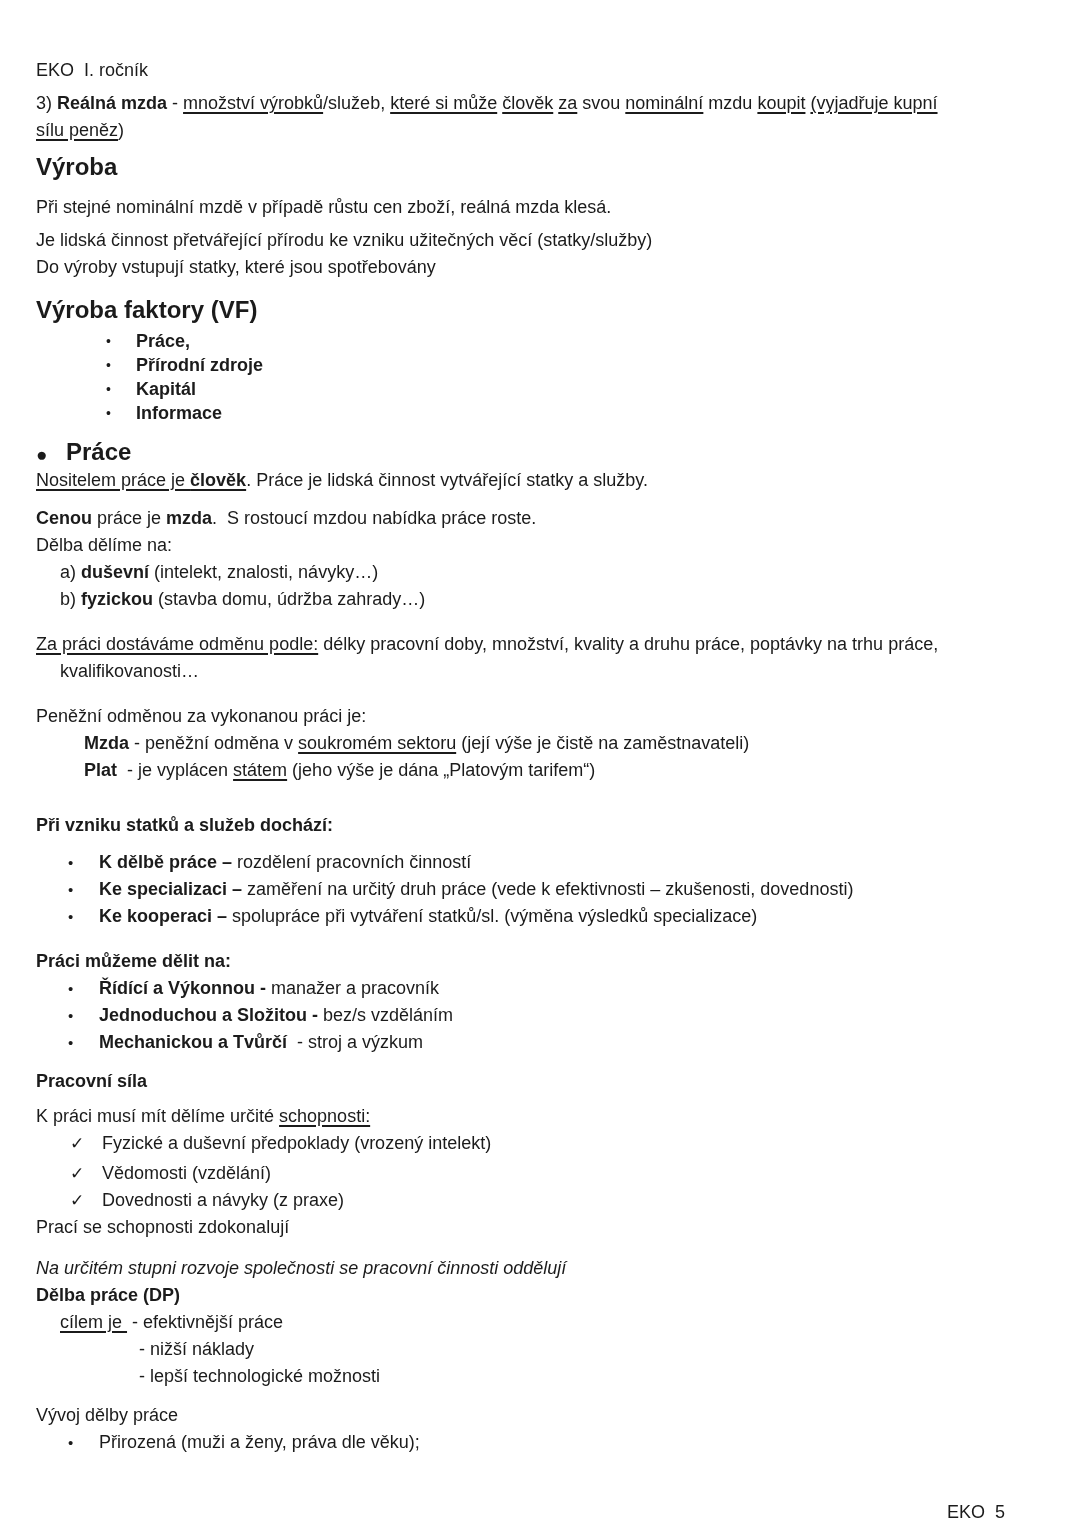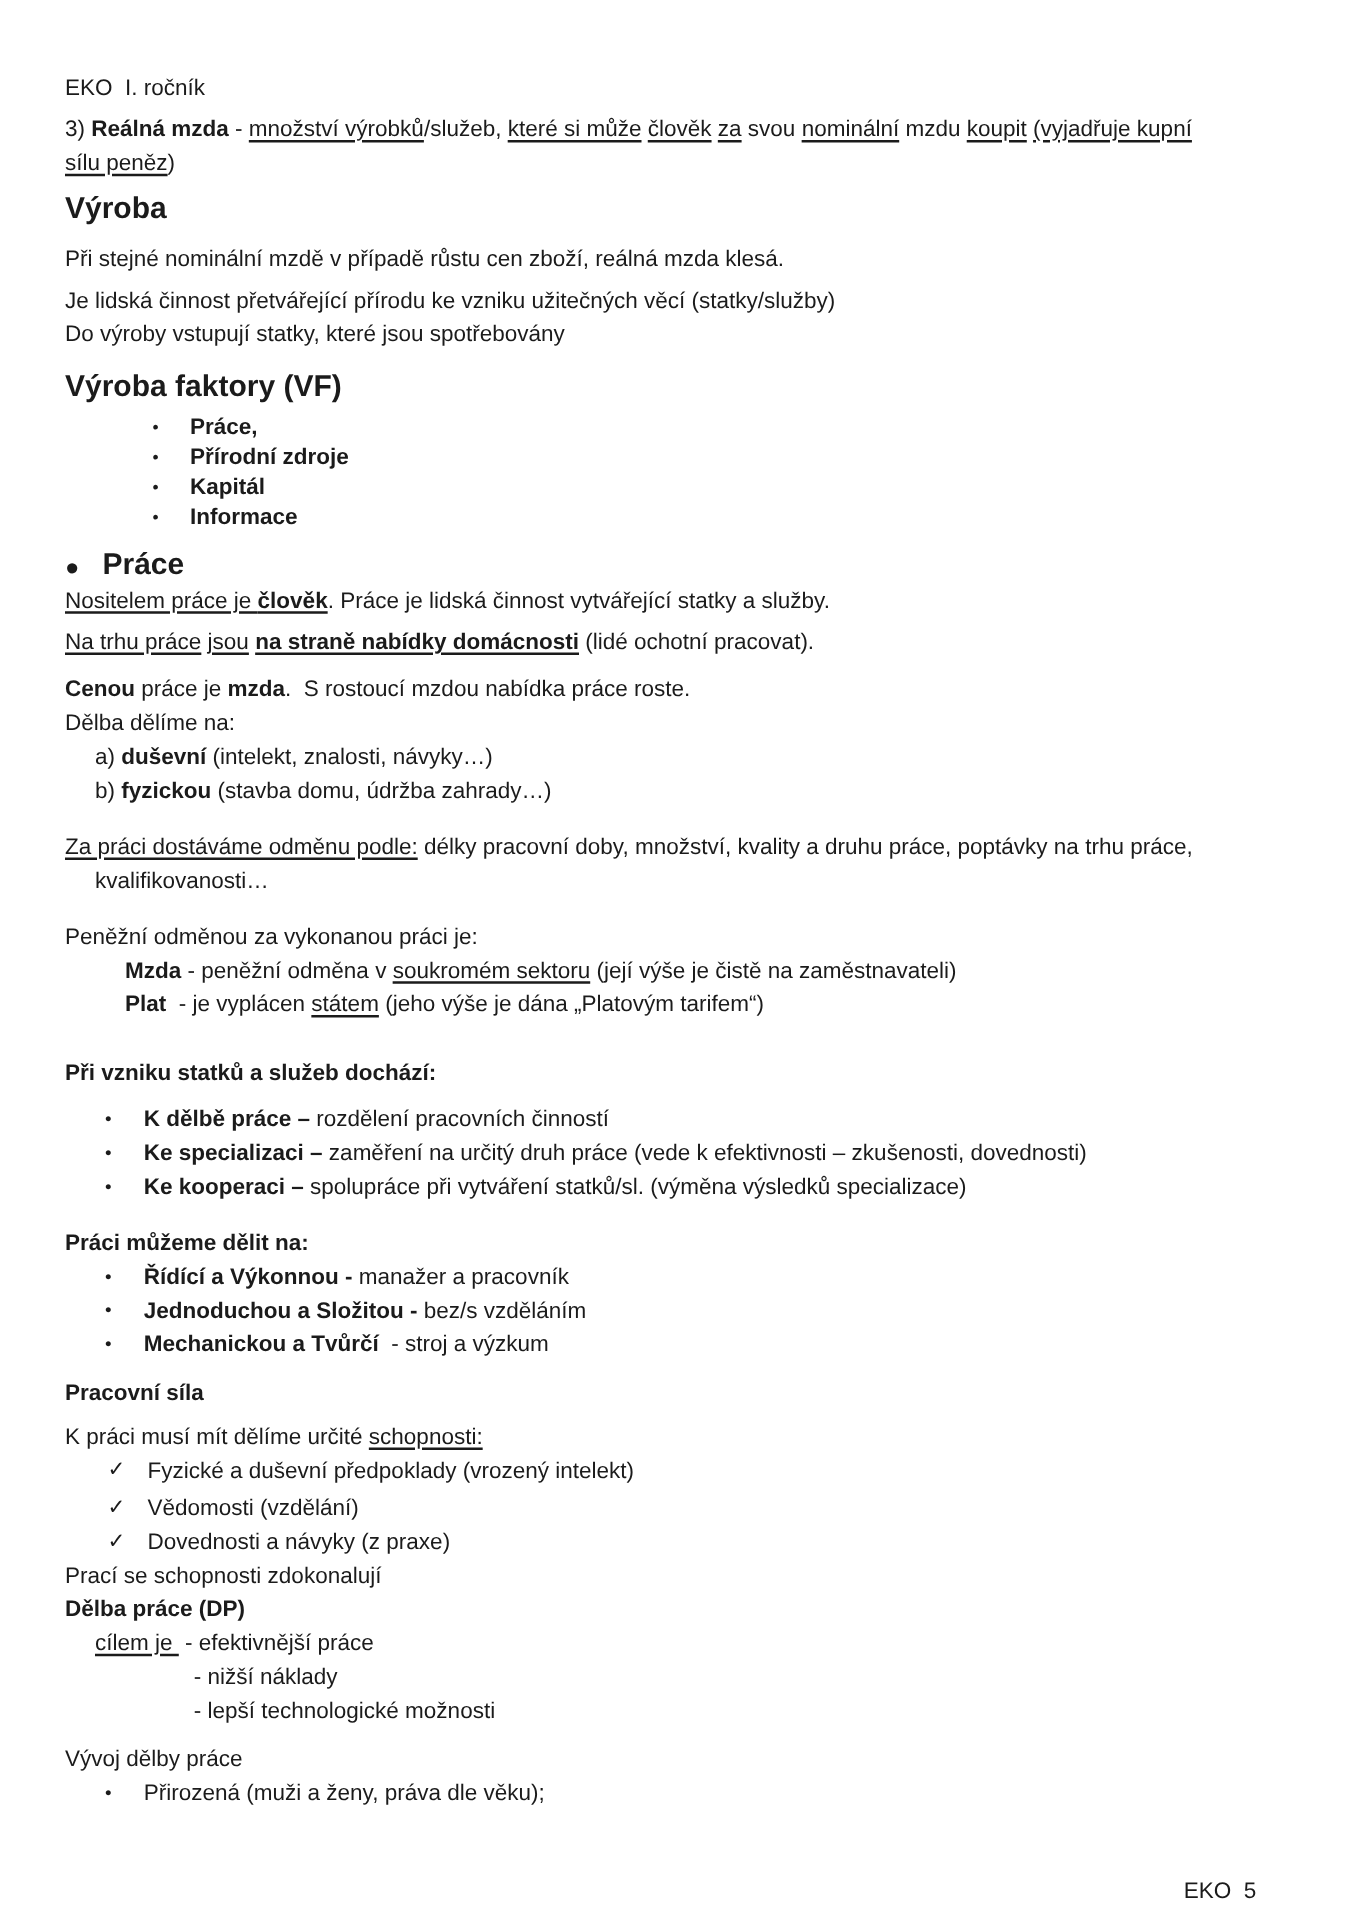--- a/index.html
+++ b/index.html
@@ -13,21 +13,21 @@
   .page {
     position: relative;
     width: 1080px;
     height: 1526px;
     background: #ffffff;
     font-family: "Liberation Sans", "DejaVu Sans", sans-serif;
     color: #1b1b1b;
   }
   .content {
     position: absolute;
-    left: 52px;
+    left: 36px;
     top: 57px;
     width: 960px;
   }
   .line {
     position: relative;
     white-space: pre;
     margin: 0;
   }
   .body { font-size: 18px; line-height: 27px; }
   .h1   { font-size: 24px; line-height: 30px; font-weight: bold; }
@@ -66,21 +66,20 @@
       <div class="line body" style="margin-top: 12px;"><span>Při stejné nominální mzdě v případě růstu cen zboží, reálná mzda klesá.</span></div>
       <div class="line body" style="margin-top: 6px;"><span>Je lidská činnost přetvářející přírodu ke vzniku užitečných věcí (statky/služby)</span></div>
       <div class="line body"><span>Do výroby vstupují statky, které jsou spotřebovány</span></div>
       <div class="line h1" style="margin-top: 14px;"><span>Výroba faktory (VF)</span></div>
       <div class="line body vf" style="margin-top: 4px;"><span class="marker">•</span><span class="b">Práce,</span></div>
       <div class="line body vf"><span class="marker">•</span><span class="b">Přírodní zdroje</span></div>
       <div class="line body vf"><span class="marker">•</span><span class="b">Kapitál</span></div>
       <div class="line body vf"><span class="marker">•</span><span class="b">Informace</span></div>
       <div class="line h2" style="margin-top: 12px;"><span class="marker">●</span><span class="b">Práce</span></div>
       <div class="line body"><span class="u">Nositelem práce je </span><span class="b u">člověk</span><span>. Práce je lidská činnost vytvářející statky a služby.</span></div>
-      <div class="line body" style="margin-top: 6px;"><span class="u">Na trhu práce</span><span> </span><span class="u">jsou</span><span> </span><span class="b u">na straně nabídky domácnosti</span><span> (lidé ochotní pracovat).</span></div>
       <div class="line body" style="margin-top: 11px;"><span class="b">Cenou</span><span> práce je </span><span class="b">mzda</span><span>.  S rostoucí mzdou nabídka práce roste.</span></div>
       <div class="line body"><span>Dělba dělíme na:</span></div>
       <div class="line body ind1"><span>a) </span><span class="b">duševní</span><span> (intelekt, znalosti, návyky…)</span></div>
       <div class="line body ind1"><span>b) </span><span class="b">fyzickou</span><span> (stavba domu, údržba zahrady…)</span></div>
       <div class="line body" style="margin-top: 18px;"><span class="u">Za práci dostáváme odměnu podle:</span><span> délky pracovní doby, množství, kvality a druhu práce, poptávky na trhu práce,</span></div>
       <div class="line body ind1"><span>kvalifikovanosti…</span></div>
       <div class="line body" style="margin-top: 18px;"><span>Peněžní odměnou za vykonanou práci je:</span></div>
       <div class="line body ind2"><span class="b">Mzda</span><span> - peněžní odměna v </span><span class="u">soukromém sektoru</span><span> (její výše je čistě na zaměstnavateli)</span></div>
       <div class="line body ind2"><span class="b">Plat</span><span>  - je vyplácen </span><span class="u">státem</span><span> (jeho výše je dána „Platovým tarifem“)</span></div>
       <div class="line body" style="margin-top: 28px;"><span class="b">Při vzniku statků a služeb dochází:</span></div>
@@ -90,20 +89,21 @@
       <div class="line body" style="margin-top: 18px;"><span class="b">Práci můžeme dělit na:</span></div>
       <div class="line body bul"><span class="marker">•</span><span class="b">Řídící a Výkonnou -</span><span> manažer a pracovník</span></div>
       <div class="line body bul"><span class="marker">•</span><span class="b">Jednoduchou a Složitou -</span><span> bez/s vzděláním</span></div>
       <div class="line body bul"><span class="marker">•</span><span class="b">Mechanickou a Tvůrčí</span><span>  - stroj a výzkum</span></div>
       <div class="line body" style="margin-top: 12px;"><span class="b">Pracovní síla</span></div>
       <div class="line body" style="margin-top: 8px;"><span>K práci musí mít dělíme určité </span><span class="u">schopnosti:</span></div>
       <div class="line body chk"><span class="marker">✓</span><span>Fyzické a duševní předpoklady (vrozený intelekt)</span></div>
       <div class="line body chk" style="margin-top: 3px;"><span class="marker">✓</span><span>Vědomosti (vzdělání)</span></div>
       <div class="line body chk"><span class="marker">✓</span><span>Dovednosti a návyky (z praxe)</span></div>
       <div class="line body"><span>Prací se schopnosti zdokonalují</span></div>
+      <div class="line body" style="margin-top: 14px;"><span class="i">Na určitém stupni rozvoje společnosti se pracovní činnosti oddělují</span></div>
       <div class="line body"><span class="b">Dělba práce (DP)</span></div>
       <div class="line body ind1"><span class="u">cílem je </span><span> - efektivnější práce</span></div>
       <div class="line body ind3"><span>- nižší náklady</span></div>
       <div class="line body ind3"><span>- lepší technologické možnosti</span></div>
       <div class="line body" style="margin-top: 12px;"><span>Vývoj dělby práce</span></div>
       <div class="line body bul"><span class="marker">•</span><span>Přirozená (muži a ženy, práva dle věku);</span></div>
     </div>
   <div class="footer">
     <span>EKO  5</span>
   </div>

